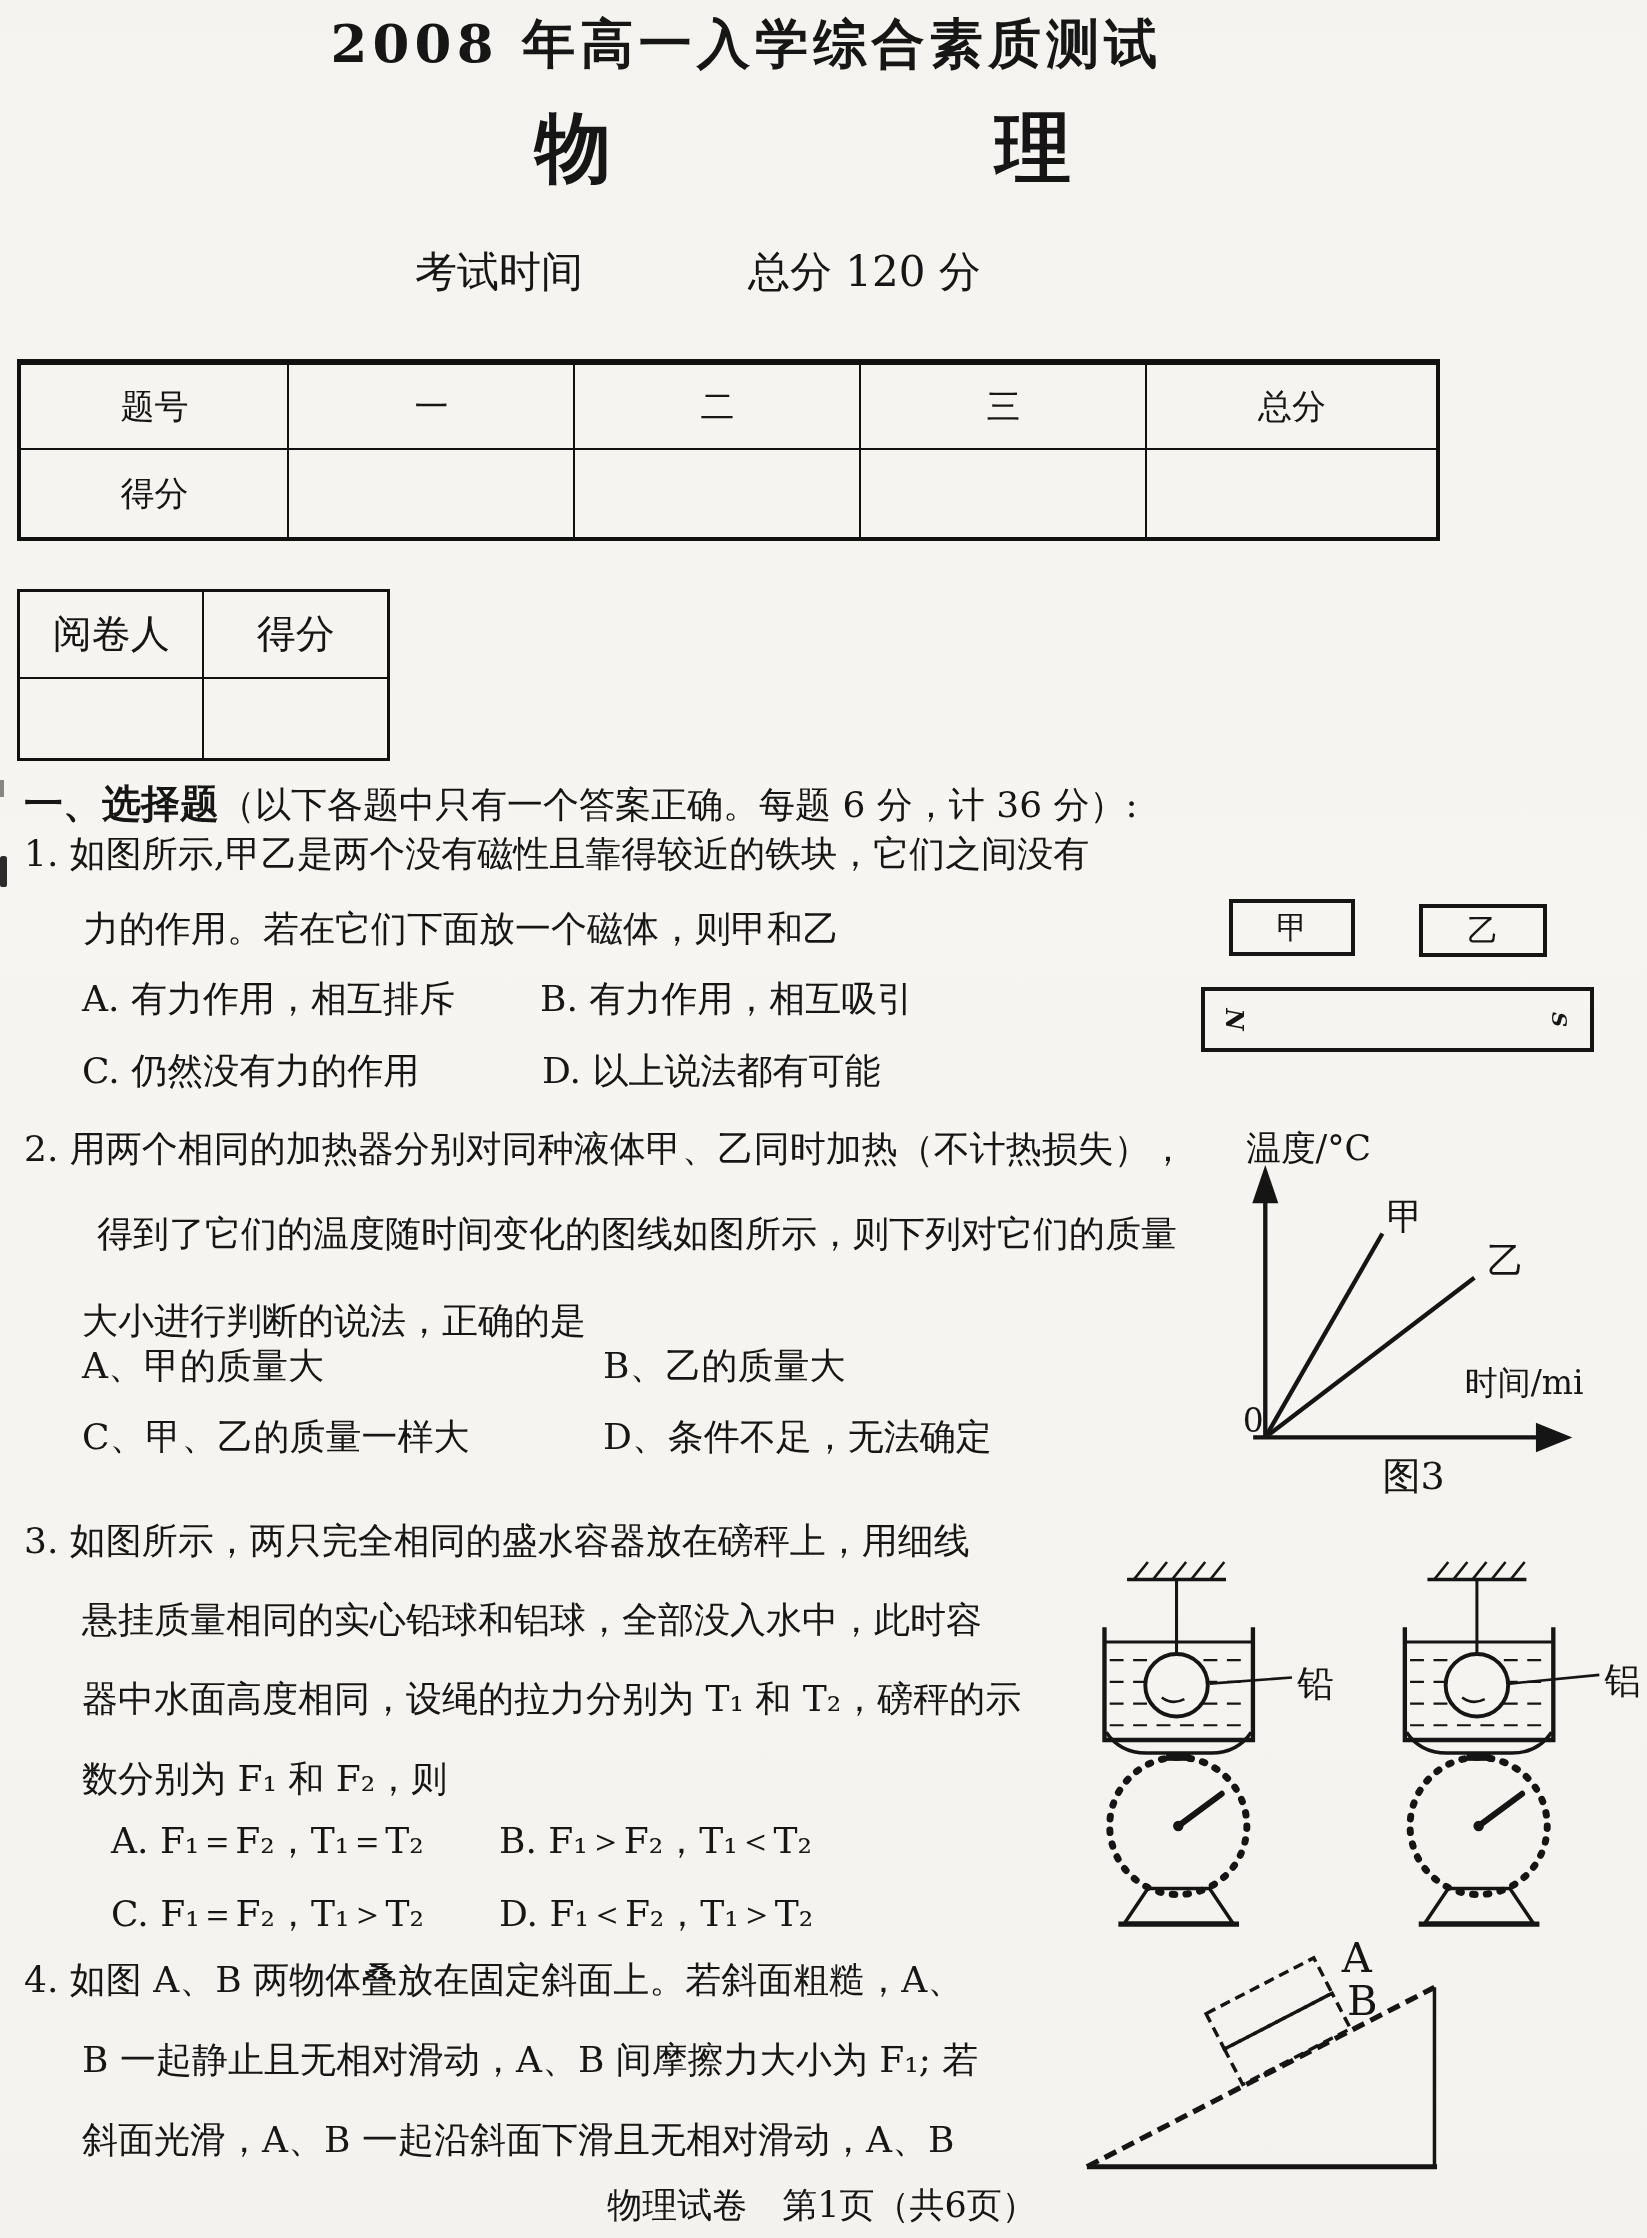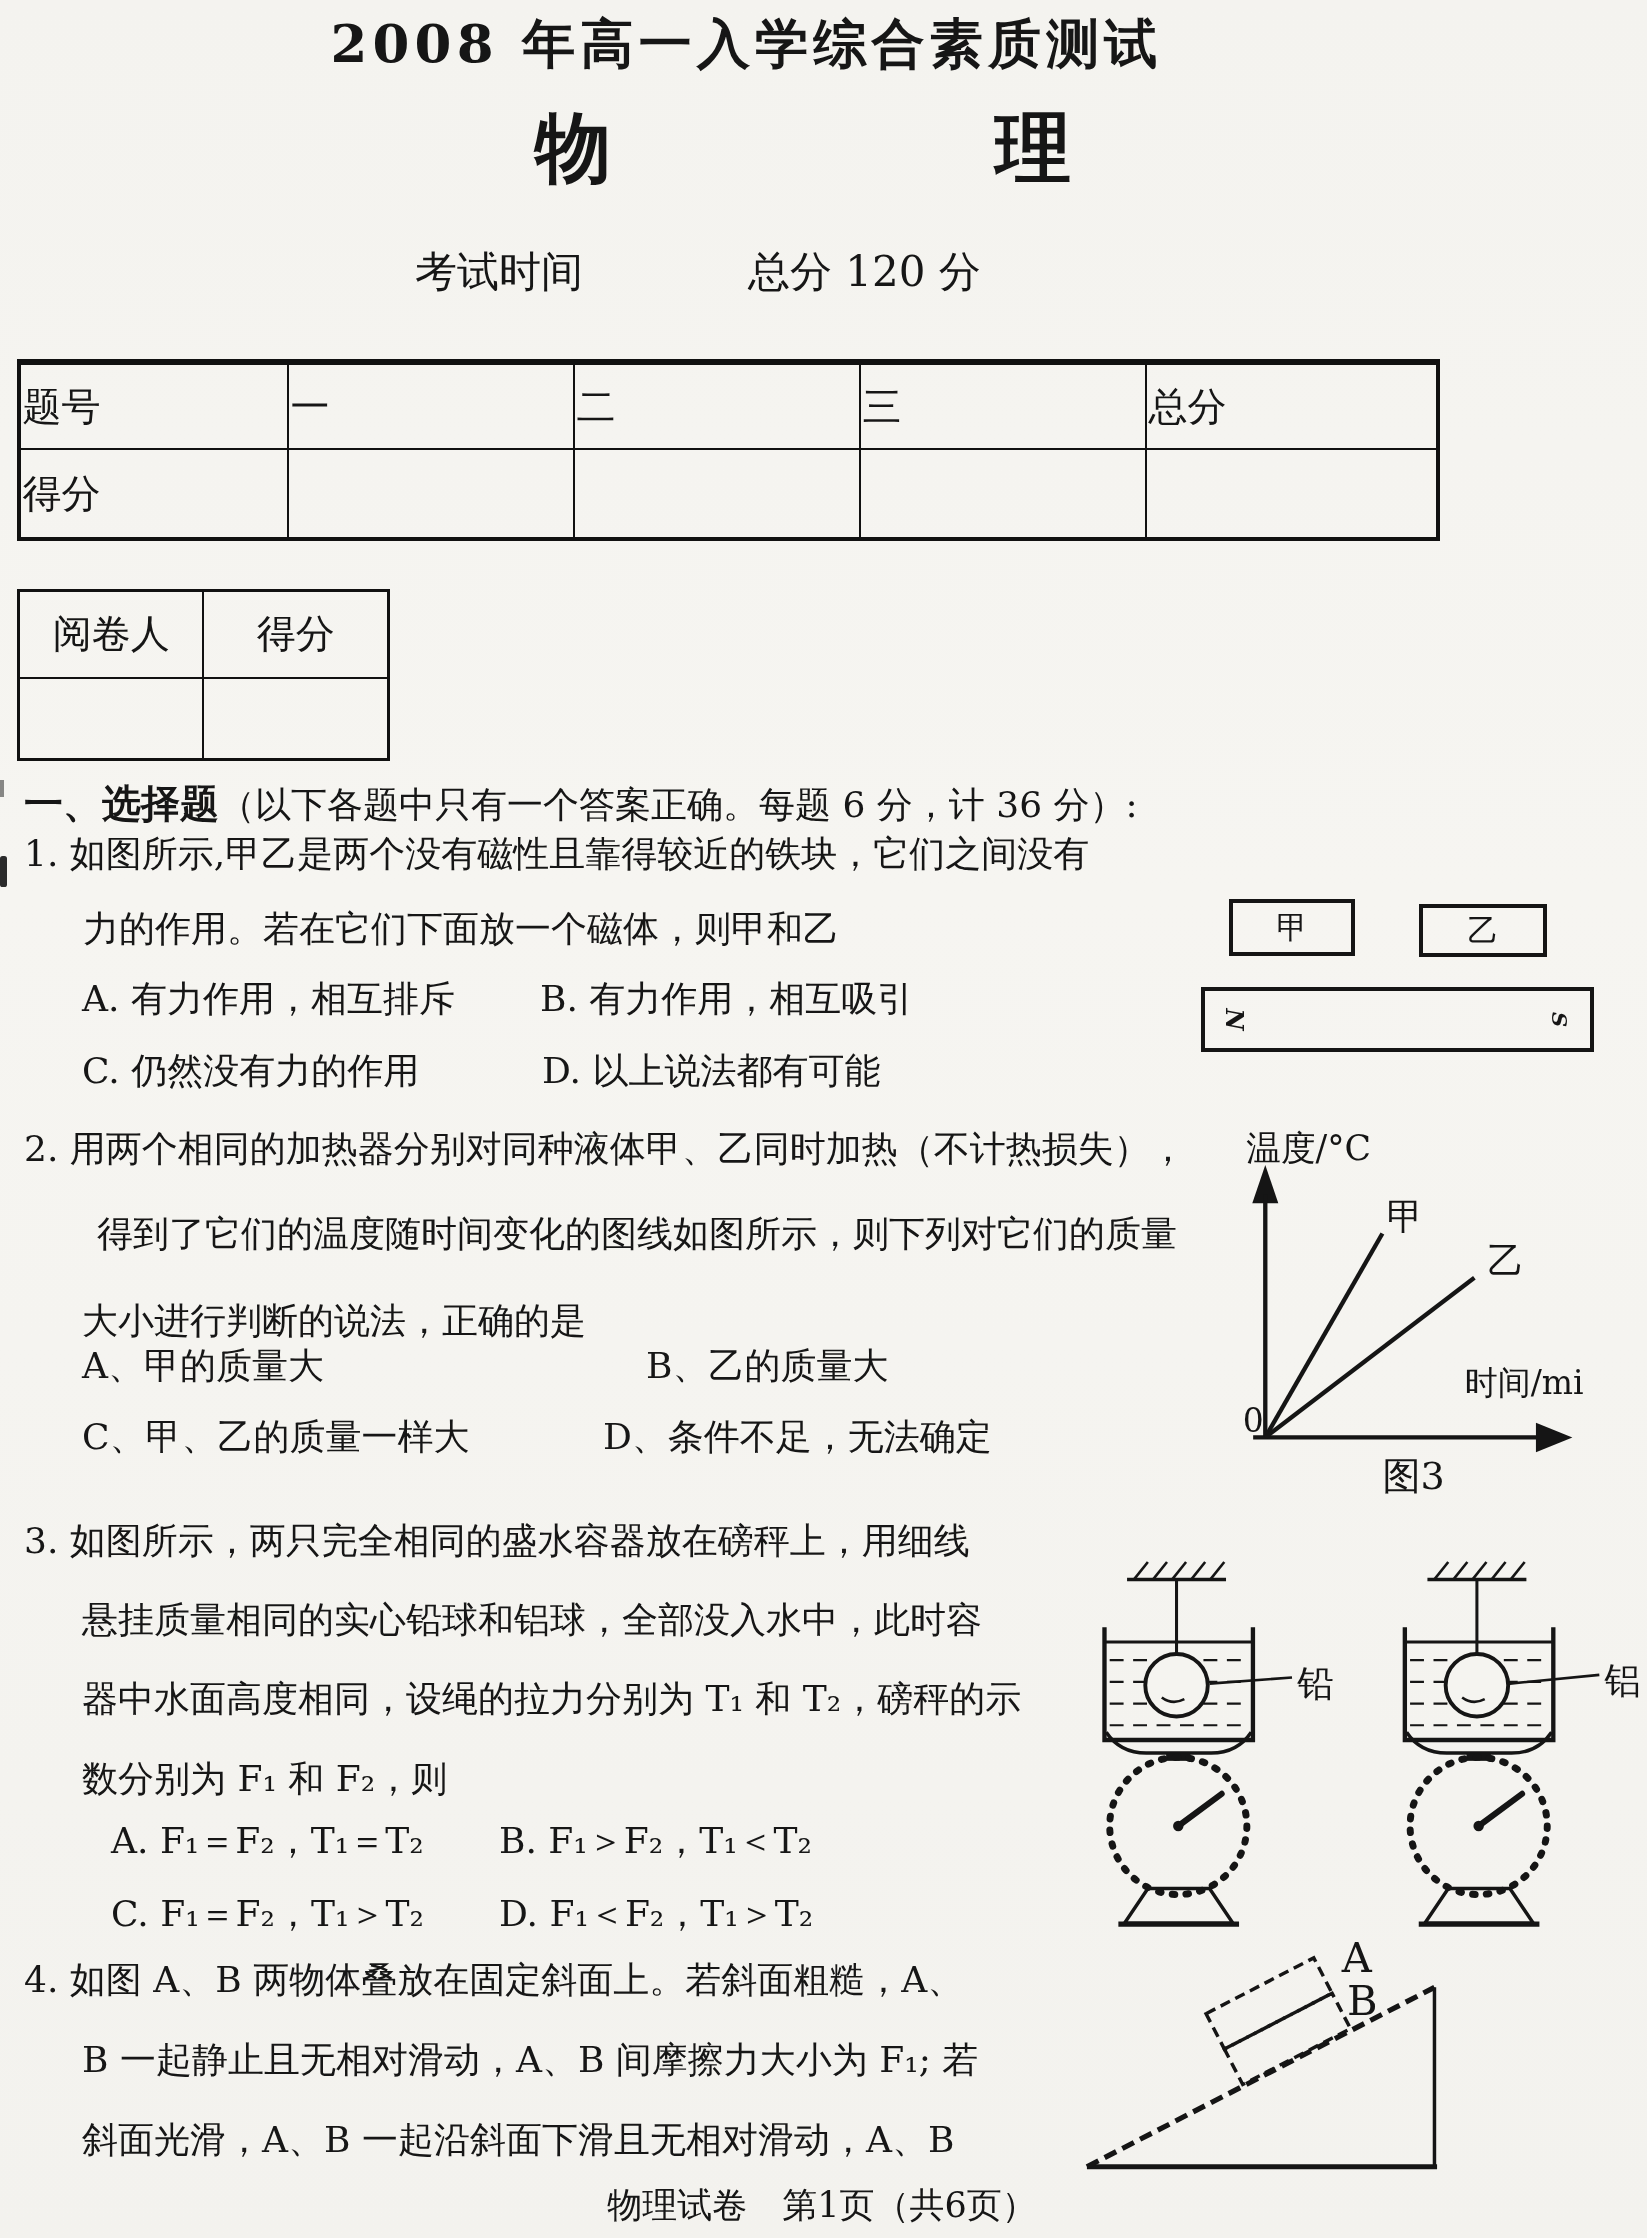--- a/index.html
+++ b/index.html
@@ -14,21 +14,21 @@
     background:linear-gradient(180deg,#f4f3ef 0%,#f6f5f1 40%,#f3f2ee 100%);
   }
   .t { position:absolute; white-space:nowrap; font-size:36px; line-height:1.2; color:#161616; }
   .title { font-size:53px; font-weight:700; letter-spacing:5.2px; text-align:center; }
   .subject { font-size:76px; font-weight:700; }
   .examinfo { font-size:42px; }
   .heading-bold { font-weight:700; font-size:39px; }
   .heading-rest { font-size:36px; }
   table { border-collapse:collapse; position:absolute; table-layout:fixed; background:transparent; }
   .score-table { left:17.4px; top:359px; width:1420px; border:4.3px solid #111; border-top:6px solid #111; }
-  .score-table td { border:2.6px solid #111; vertical-align:middle; font-size:39px; }
+  .score-table td { border:2.6px solid #111; text-align:center; vertical-align:middle; font-size:34px; }
   .grader-table { left:17.4px; top:589px; width:370px; border:3.5px solid #111; }
   .grader-table td { border:2.6px solid #111; text-align:center; vertical-align:middle; font-size:39px; }
   .fig { position:absolute; }
   .fig-box { position:absolute; border:4.3px solid #151515; display:flex; align-items:center; justify-content:center; font-size:31px; }
   .magnet { position:absolute; border:4.3px solid #151515; }
   .pole { position:absolute; font-size:24px; font-style:italic; font-weight:600; transform:rotate(90deg); }
   svg text { fill:#151515; font-family:"DejaVu Serif","Liberation Serif",serif; }
   .artifact { position:absolute; background:#2b2b2b; }
 </style>
 </head>
@@ -109,21 +109,21 @@
     <div class="magnet" style="left:2.6px; top:102px; width:385px; height:57px;">
       <span class="pole" style="left:19px; top:14px;">N</span>
       <span class="pole" style="right:22.6px; top:15.6px; font-size:21px;">S</span>
     </div>
   </div>
 
   <div class="t" style="left:24px; top:1127px;">2. 用两个相同的加热器分别对同种液体甲、乙同时加热（不计热损失），</div>
   <div class="t" style="left:82px; top:1212px;margin-left:15px;">得到了它们的温度随时间变化的图线如图所示，则下列对它们的质量</div>
   <div class="t" style="left:82px; top:1299px;">大小进行判断的说法，正确的是</div>
   <div class="t" style="left:82px; top:1344px;">A、甲的质量大</div>
-  <div class="t" style="left:603px; top:1344px;margin-left:43px;">B、乙的质量大</div>
+  <div class="t" style="left:603px; top:1344px;">B、乙的质量大</div>
   <div class="t" style="left:82px; top:1415px;">C、甲、乙的质量一样大</div>
   <div class="t" style="left:603px; top:1415px;">D、条件不足，无法确定</div>
 
   <div class="fig" style="left:1241px; top:1118px; width:406px; height:382px;">
     <svg width="406" height="382" viewBox="0 0 468 440">
       <text x="6" y="48" font-size="40">温度/°C</text>
       <polygon points="28,54 13,98 43,98" fill="#151515"></polygon>
       <line x1="28" y1="88" x2="28" y2="368" stroke="#151515" stroke-width="5"></line>
       <line x1="14" y1="368" x2="348" y2="368" stroke="#151515" stroke-width="5"></line>
       <polygon points="382,368 340,351 340,385" fill="#151515"></polygon>

